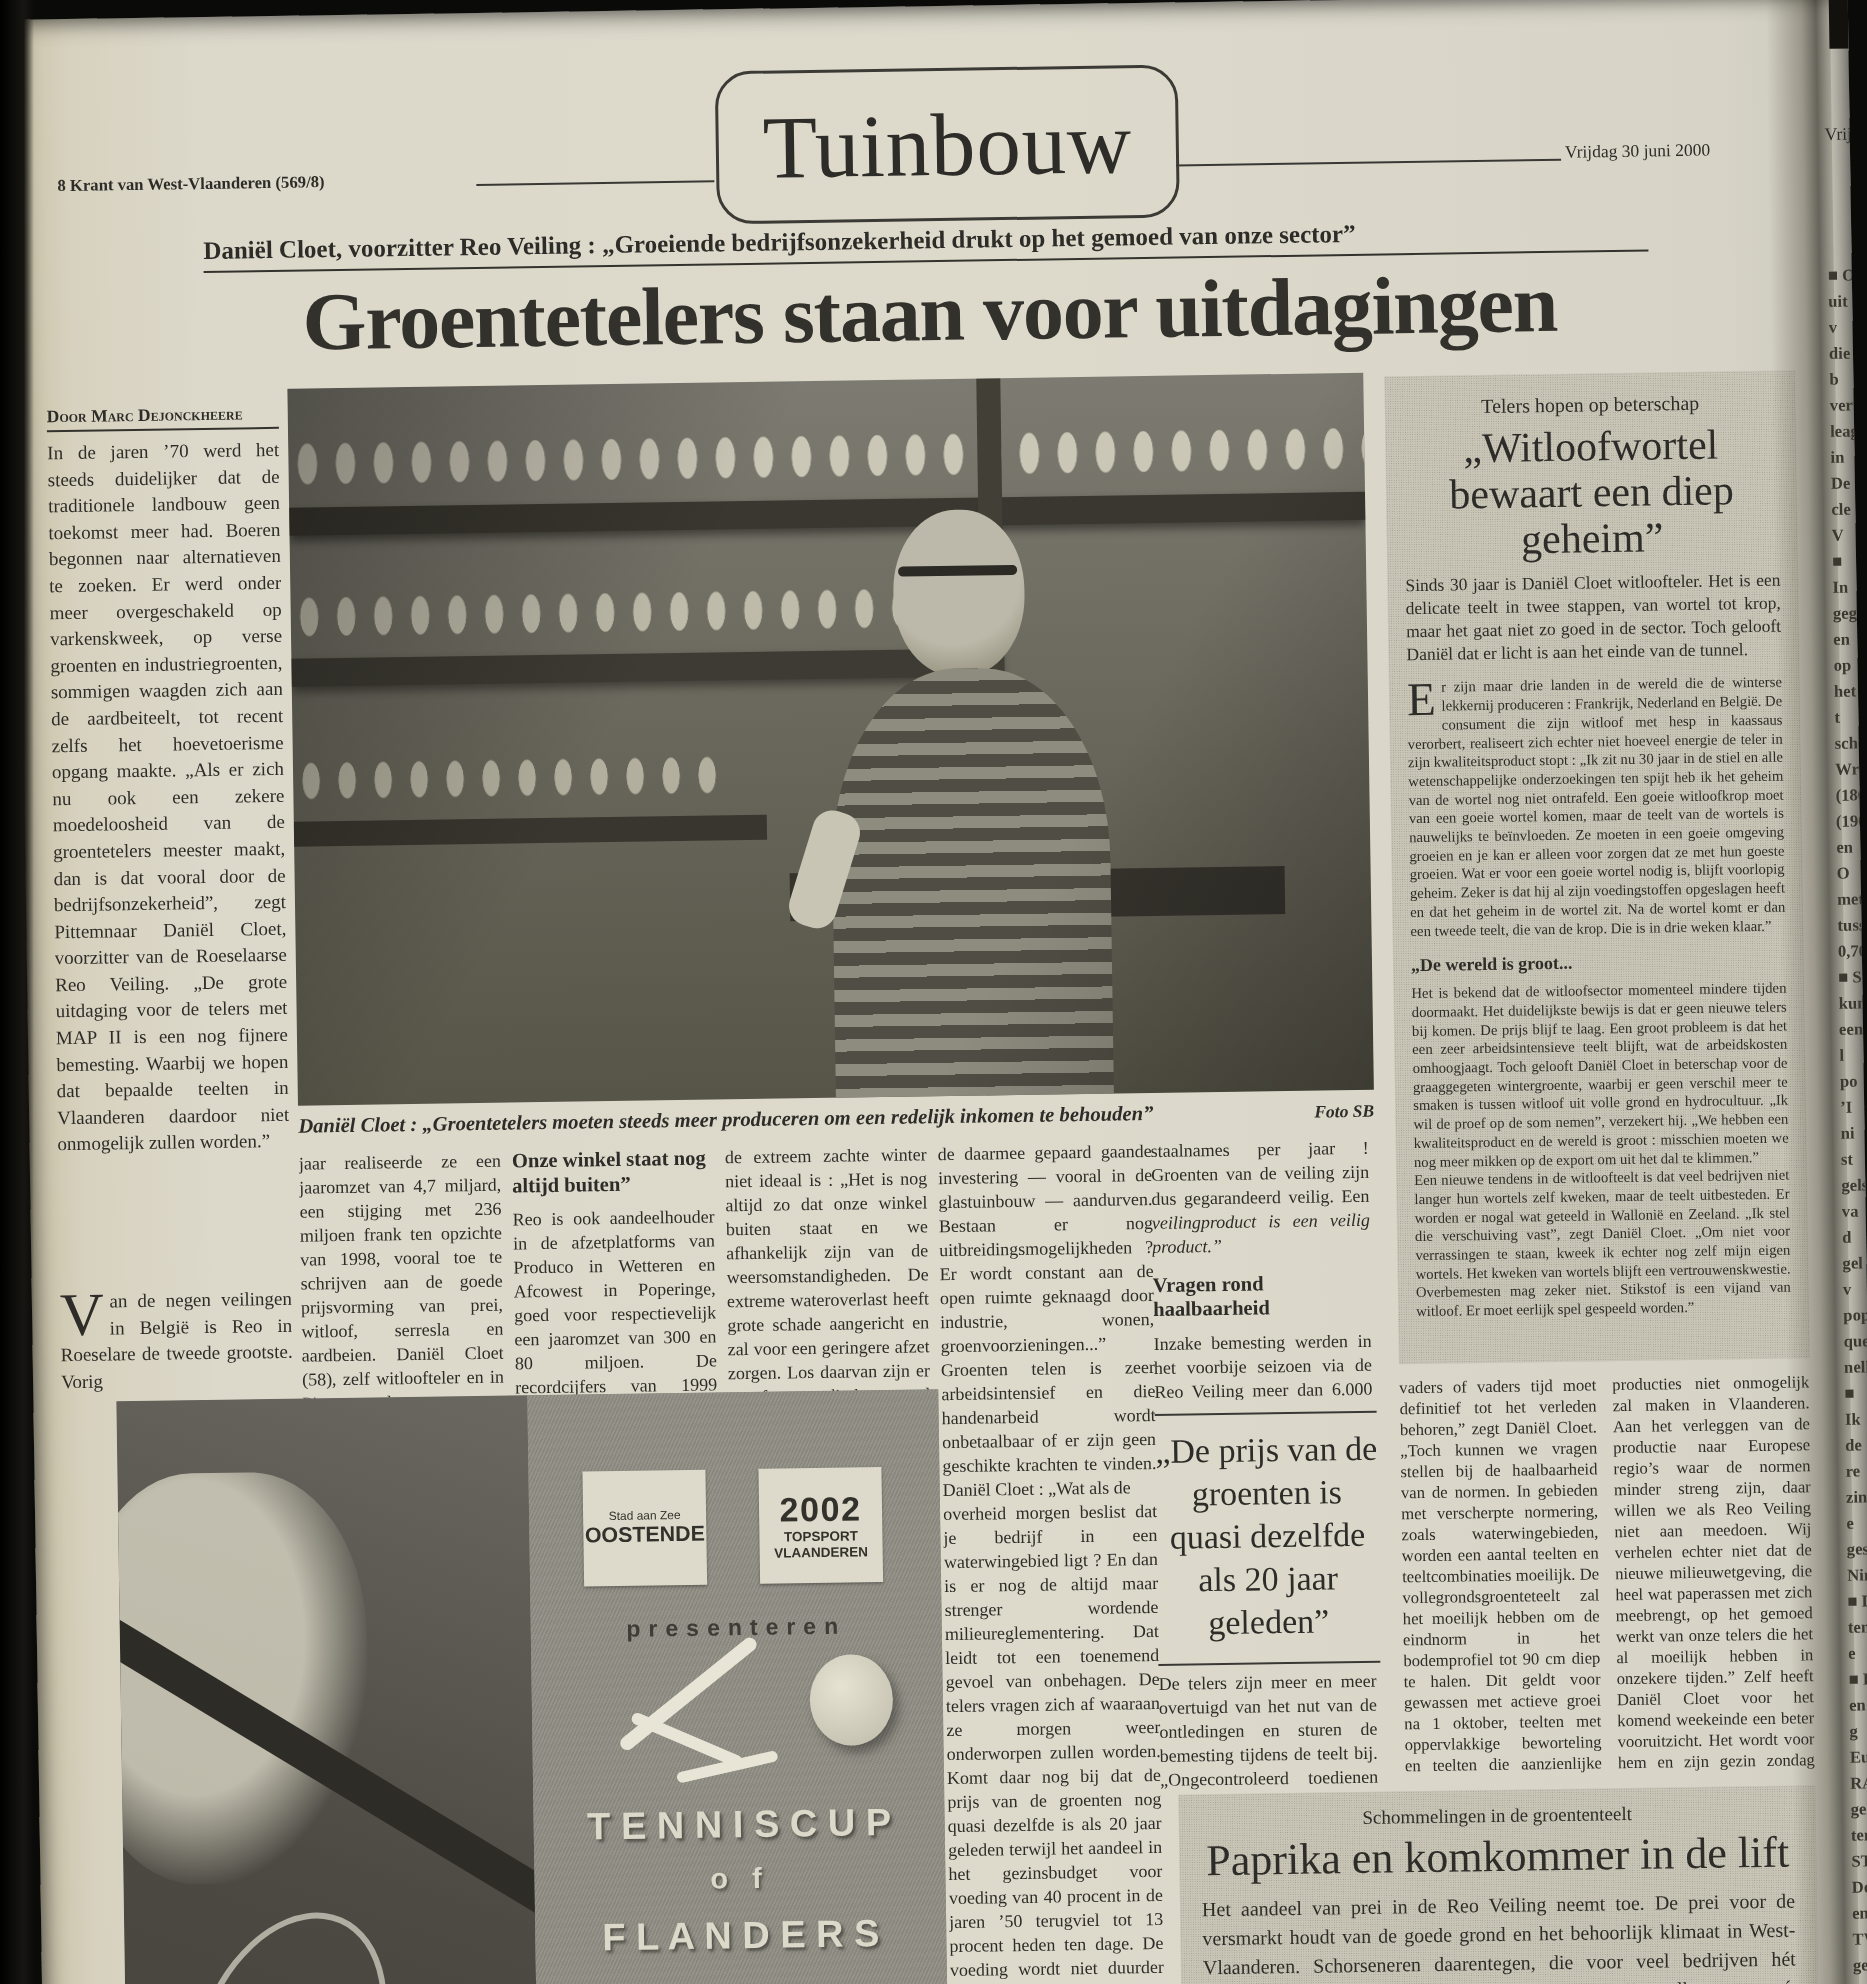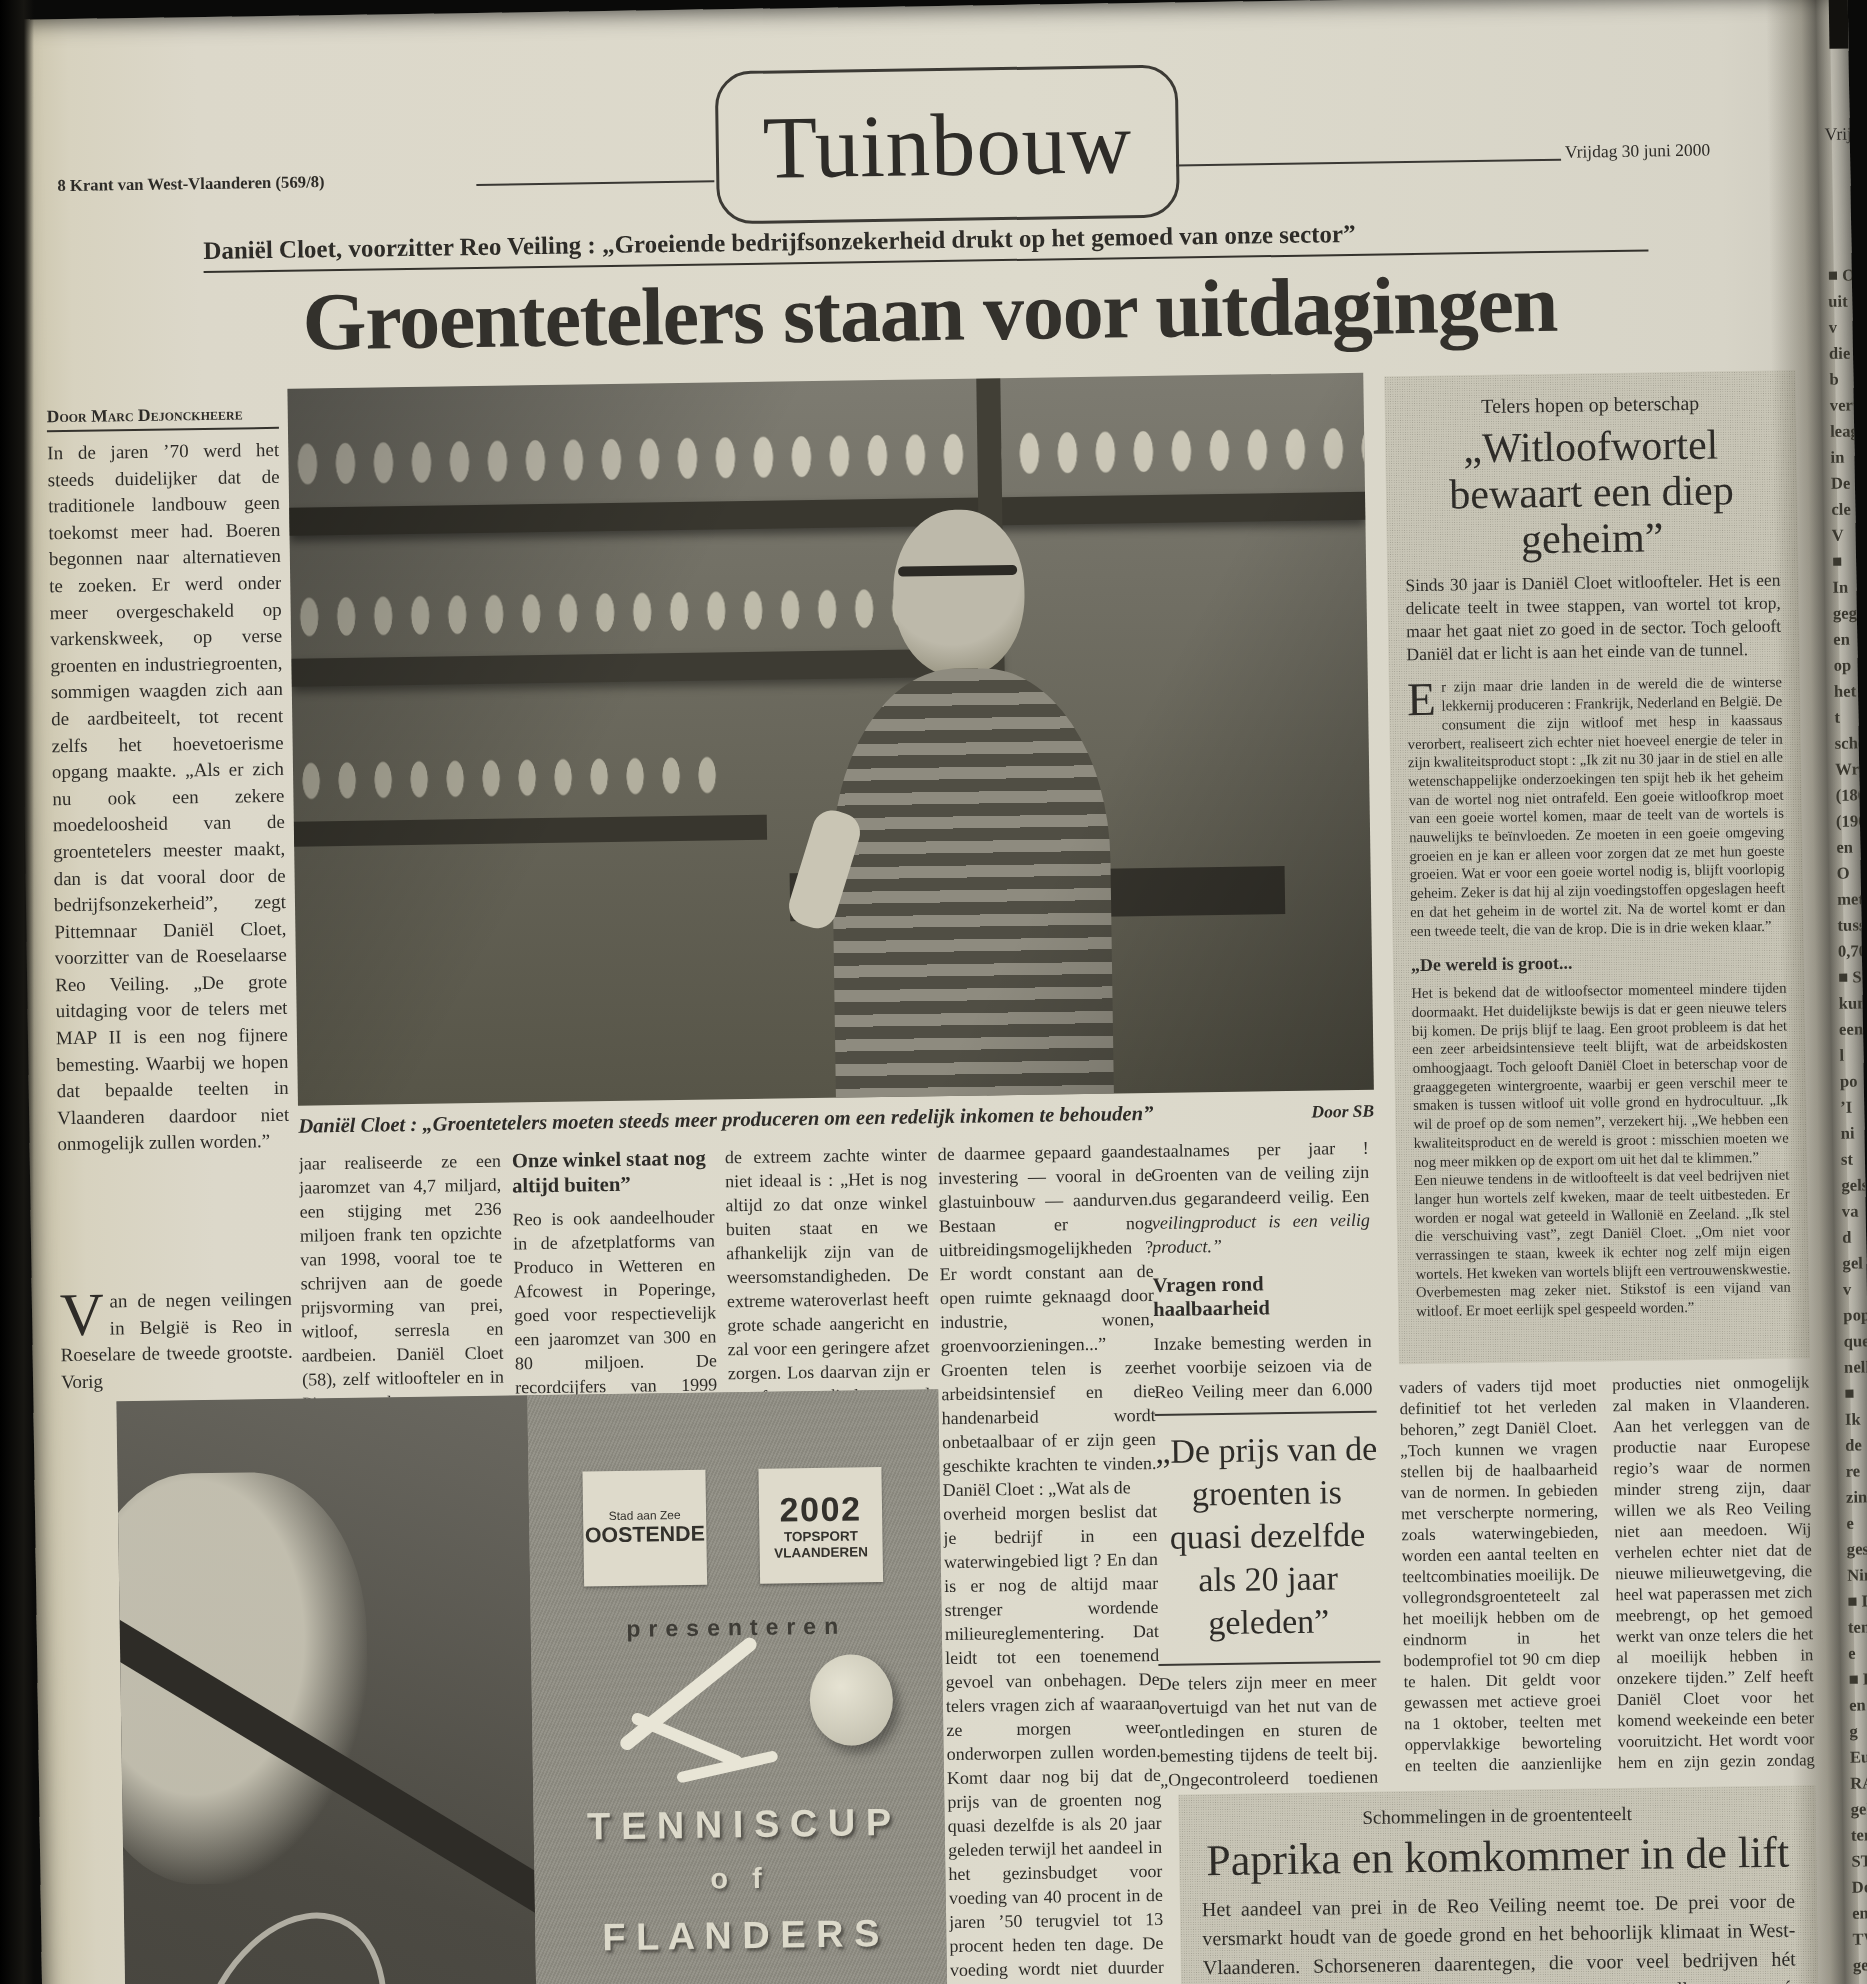--- a/index.html
+++ b/index.html
@@ -58,21 +58,21 @@
       <div class="abs" style="left:46%;top:492px;width:46%;height:48px;background:#35332c;"></div>
       <div class="abs" style="left:56%;top:131px;width:131px;height:167px;border-radius:48%;background:radial-gradient(circle at 45% 40%,#bdb9aa 0 55%,#96927f 85%);"></div>
       <div class="abs" style="left:56.5%;top:187px;width:119px;height:10.3px;background:#2c2a25;border-radius:4.8px;"></div>
       <div class="abs" style="left:50%;top:290px;width:278px;height:429px;border-radius:45% 45% 2.4px 2.4px;
                               background:repeating-linear-gradient(180deg,#8e8b7f 0 12px,#504e44 12px 24.6px);"></div>
       <div class="abs" style="left:47%;top:429px;width:48px;height:119px;border-radius:20px;background:#c9c5b4;transform:rotate(18deg);"></div>
       <div class="abs" style="left:0;top:0;width:100%;height:100%;background:linear-gradient(120deg,rgba(0,0,0,.35),transparent 35%,transparent 70%,rgba(0,0,0,.3));"></div>
     </div>
     <div class="abs" style="left:269px;top:1099px;width:1076px;display:flex;justify-content:space-between;align-items:baseline;">
       <span style="font-size:20.6px;font-weight:bold;font-style:italic;">Daniël Cloet : „Groentetelers moeten steeds meer produceren om een redelijk inkomen te behouden”</span>
-      <span style="font-size:17.5px;font-style:italic;font-weight:bold;">Door SB</span>
+      <span style="font-size:17.5px;font-style:italic;font-weight:bold;">Foto SB</span>
     </div>
 
     <div class="abs just clip" style="left:269px;top:1136px;width:202px;height:254px;font-size:18px;line-height:24px;">jaar realiseerde ze een jaaromzet van 4,7 miljard, een stijging met 236 miljoen frank ten opzichte van 1998, vooral toe te schrijven aan de goede prijsvorming van prei, witloof, serresla en aardbeien. Daniël Cloet (58), zelf witloofteler en in Pittem ook nog eerste schepen, is nu ruim twee jaar voorzitter van de telerscoöperatieve die zo’n 3200 leden-aandeelhouders telt.</div>
 
     <div class="abs clip" style="left:482px;top:1136px;width:202px;height:254px;">
       <div class="subhead" style="font-size:20.6px;line-height:24.6px;margin-bottom:10.3px;">Onze winkel staat nog altijd buiten”</div>
       <div class="just" style="font-size:18px;line-height:24px;">Reo is ook aandeelhouder in de afzetplatforms van Produco in Wetteren en Afcowest in Poperinge, goed voor respectievelijk een jaaromzet van 300 en 80 miljoen. De recordcijfers van 1999 zullen dit jaar wellicht niet gehaald worden omdat de prijsvorming voor prei en witlof na</div>
     </div>
 
     <div class="abs just clip" style="left:695px;top:1136px;width:202px;height:254px;font-size:18px;line-height:24px;">de extreem zachte winter niet ideaal is : „Het is nog altijd zo dat onze winkel buiten staat en we afhankelijk zijn van de weersomstandigheden. De extreme wateroverlast heeft grote schade aangericht en zal voor een geringere afzet zorgen. Los daarvan zijn er nog factoren die het gevoel van onzekerheid bij de tuinbouwer aanzwengelen zodat nog weinig jonge mensen het beroep van groenteteler en</div>

